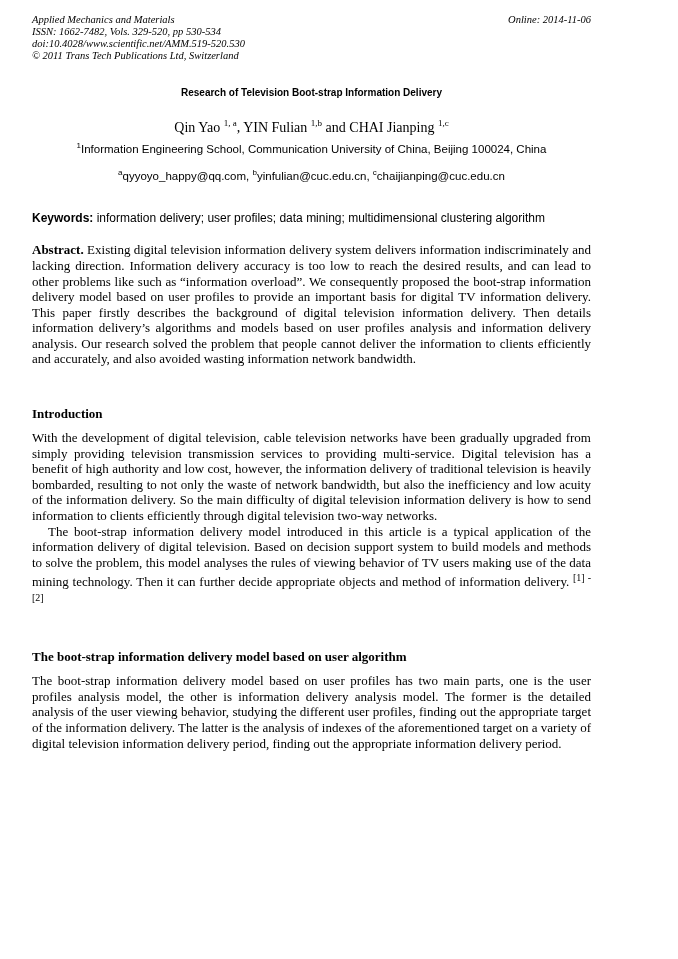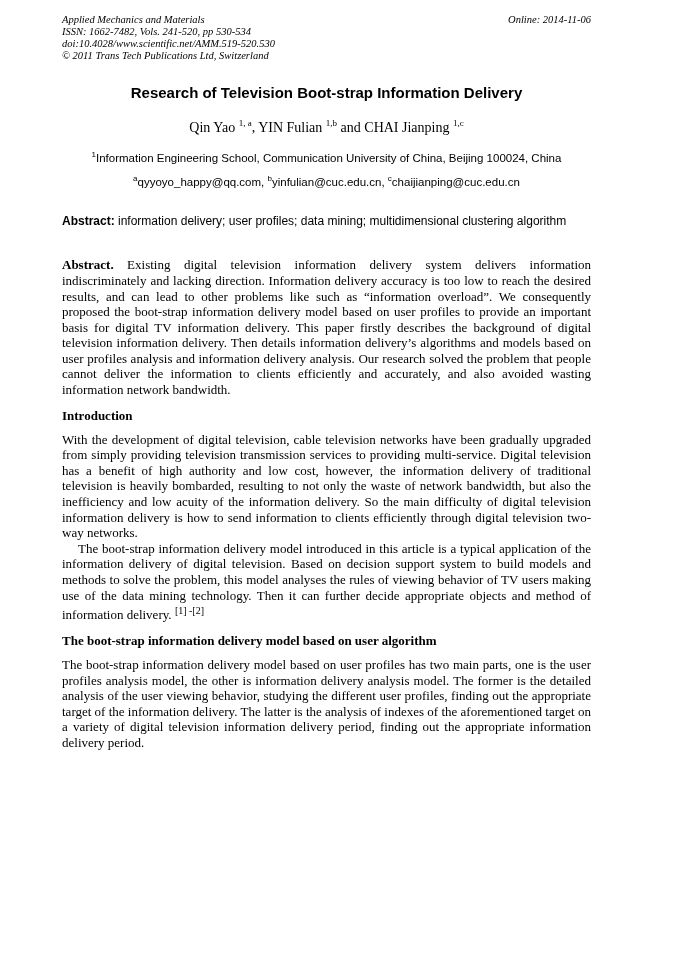--- a/index.html
+++ b/index.html
@@ -7,104 +7,104 @@
   body {
     width: 678px;
     height: 959px;
     font-family: "Liberation Serif", serif;
     color: #000000;
     overflow: hidden;
   }
   .page {
     width: 653px;
     height: 959px;
-    padding: 14px 62px 20px 62px;
+    padding: 14px 62px 20px 32px;
     background: #ffffff;
   }
   
   .journal-header {
     display: flex;
     justify-content: space-between;
     align-items: flex-start;
     font-style: italic;
     font-size: 10.5px;
     line-height: 12px;
   }
   .journal-header .left-lines div { white-space: nowrap; }
   .journal-header .online-date { white-space: nowrap; }
 
   
   .paper-title {
     margin-top: 20px;
     text-align: center;
     font-family: "Liberation Sans", sans-serif;
-    font-size: 15px;
+    font-size: 10px;
     font-weight: bold;
     line-height: 21px;
   }
   .authors-line {
     margin-top: 12px;
     text-align: center;
     font-family: Liberation Serif, serif;
     font-size: 14px;
     line-height: 17px;
   }
   .authors-line sup { font-size: 9px; }
   .affiliation-line {
-    margin-top: 12px;
+    margin-top: 3px;
     text-align: center;
     font-family: "Liberation Sans", sans-serif;
     font-size: 11.5px;
     line-height: 14px;
   }
   .affiliation-line sup, .emails-line sup { font-size: 8px; }
   .emails-line {
     margin-top: 7px;
     text-align: center;
     font-family: "Liberation Sans", sans-serif;
     font-size: 11.5px;
-    line-height: 16px;
+    line-height: 22px;
   }
 
   
   .keywords-line {
     margin-top: 24px;
     font-family: "Liberation Sans", sans-serif;
     font-size: 12px;
     line-height: 15px;
   }
   .keywords-line .kw-label { font-weight: bold; }
 
   
   .body-par {
     font-size: 13px;
     line-height: 15.6px;
     text-align: justify;
   }
-  .abstract-par { margin-top: 28px; }
+  .abstract-par { margin-top: 16px; }
   .abstract-par .abs-label { font-weight: bold; }
   .section-heading {
-    margin-top: 10px;
+    margin-top: 39px;
     margin-bottom: 8px;
     font-size: 13px;
     font-weight: bold;
     line-height: 16px;
   }
   .first-line-indent { text-indent: 16px; }
   .ref-sup { font-size: 10px; }
 </style>
 </head>
 <body>
 
 <div class="page">
 
   <div class="journal-header">
     <div class="left-lines">
       <div>Applied Mechanics and Materials</div>
-      <div>ISSN: 1662-7482, Vols. 241-520, pp 530-534</div>
+      <div>ISSN: 1662-7482, Vols. 329-520, pp 530-534</div>
       <div>doi:10.4028/www.scientific.net/AMM.519-520.530</div>
       <div>© 2011 Trans Tech Publications Ltd, Switzerland</div>
     </div>
     <div class="online-date">Online: 2014-11-06</div>
   </div>
 
   <h1 class="paper-title">
     <span>Research of Television Boot-strap Information Delivery</span><br>
   </h1>
 
@@ -114,21 +114,21 @@
 
   <div class="affiliation-line">
     <sup>1</sup><span>Information Engineering School, Communication University of China, Beijing 100024, China</span>
   </div>
 
   <div class="emails-line">
     <sup>a</sup><span>qyyoyo_happy@qq.com, </span><sup>b</sup><span>yinfulian@cuc.edu.cn, </span><sup>c</sup><span>chaijianping@cuc.edu.cn</span>
   </div>
 
   <p class="keywords-line">
-    <span class="kw-label">Abstract:</span><span> information delivery; user profiles; data mining; multidimensional clustering algorithm</span>
+    <span class="kw-label">Keywords:</span><span> information delivery; user profiles; data mining; multidimensional clustering algorithm</span>
   </p>
 
   <p class="body-par abstract-par">
     <span class="abs-label">Abstract.</span><span> Existing digital television information delivery system delivers information indiscriminately and lacking direction. Information delivery accuracy is too low to reach the desired results, and can lead to other problems like such as “information overload”. We consequently proposed the boot-strap information delivery model based on user profiles to provide an important basis for digital TV information delivery. This paper firstly describes the background of digital television information delivery. Then details information delivery’s algorithms and models based on user profiles analysis and information delivery analysis. Our research solved the problem that people cannot deliver the information to clients efficiently and accurately, and also avoided wasting information network bandwidth.</span>
   </p>
 
   <h2 class="section-heading">Introduction</h2>
 
   <p class="body-par">With the development of digital television, cable television networks have been gradually upgraded from simply providing television transmission services to providing multi-service. Digital television has a benefit of high authority and low cost, however, the information delivery of traditional television is heavily bombarded, resulting to not only the waste of network bandwidth, but also the inefficiency and low acuity of the information delivery. So the main difficulty of digital television information delivery is how to send information to clients efficiently through digital television two-way networks.</p>
 

